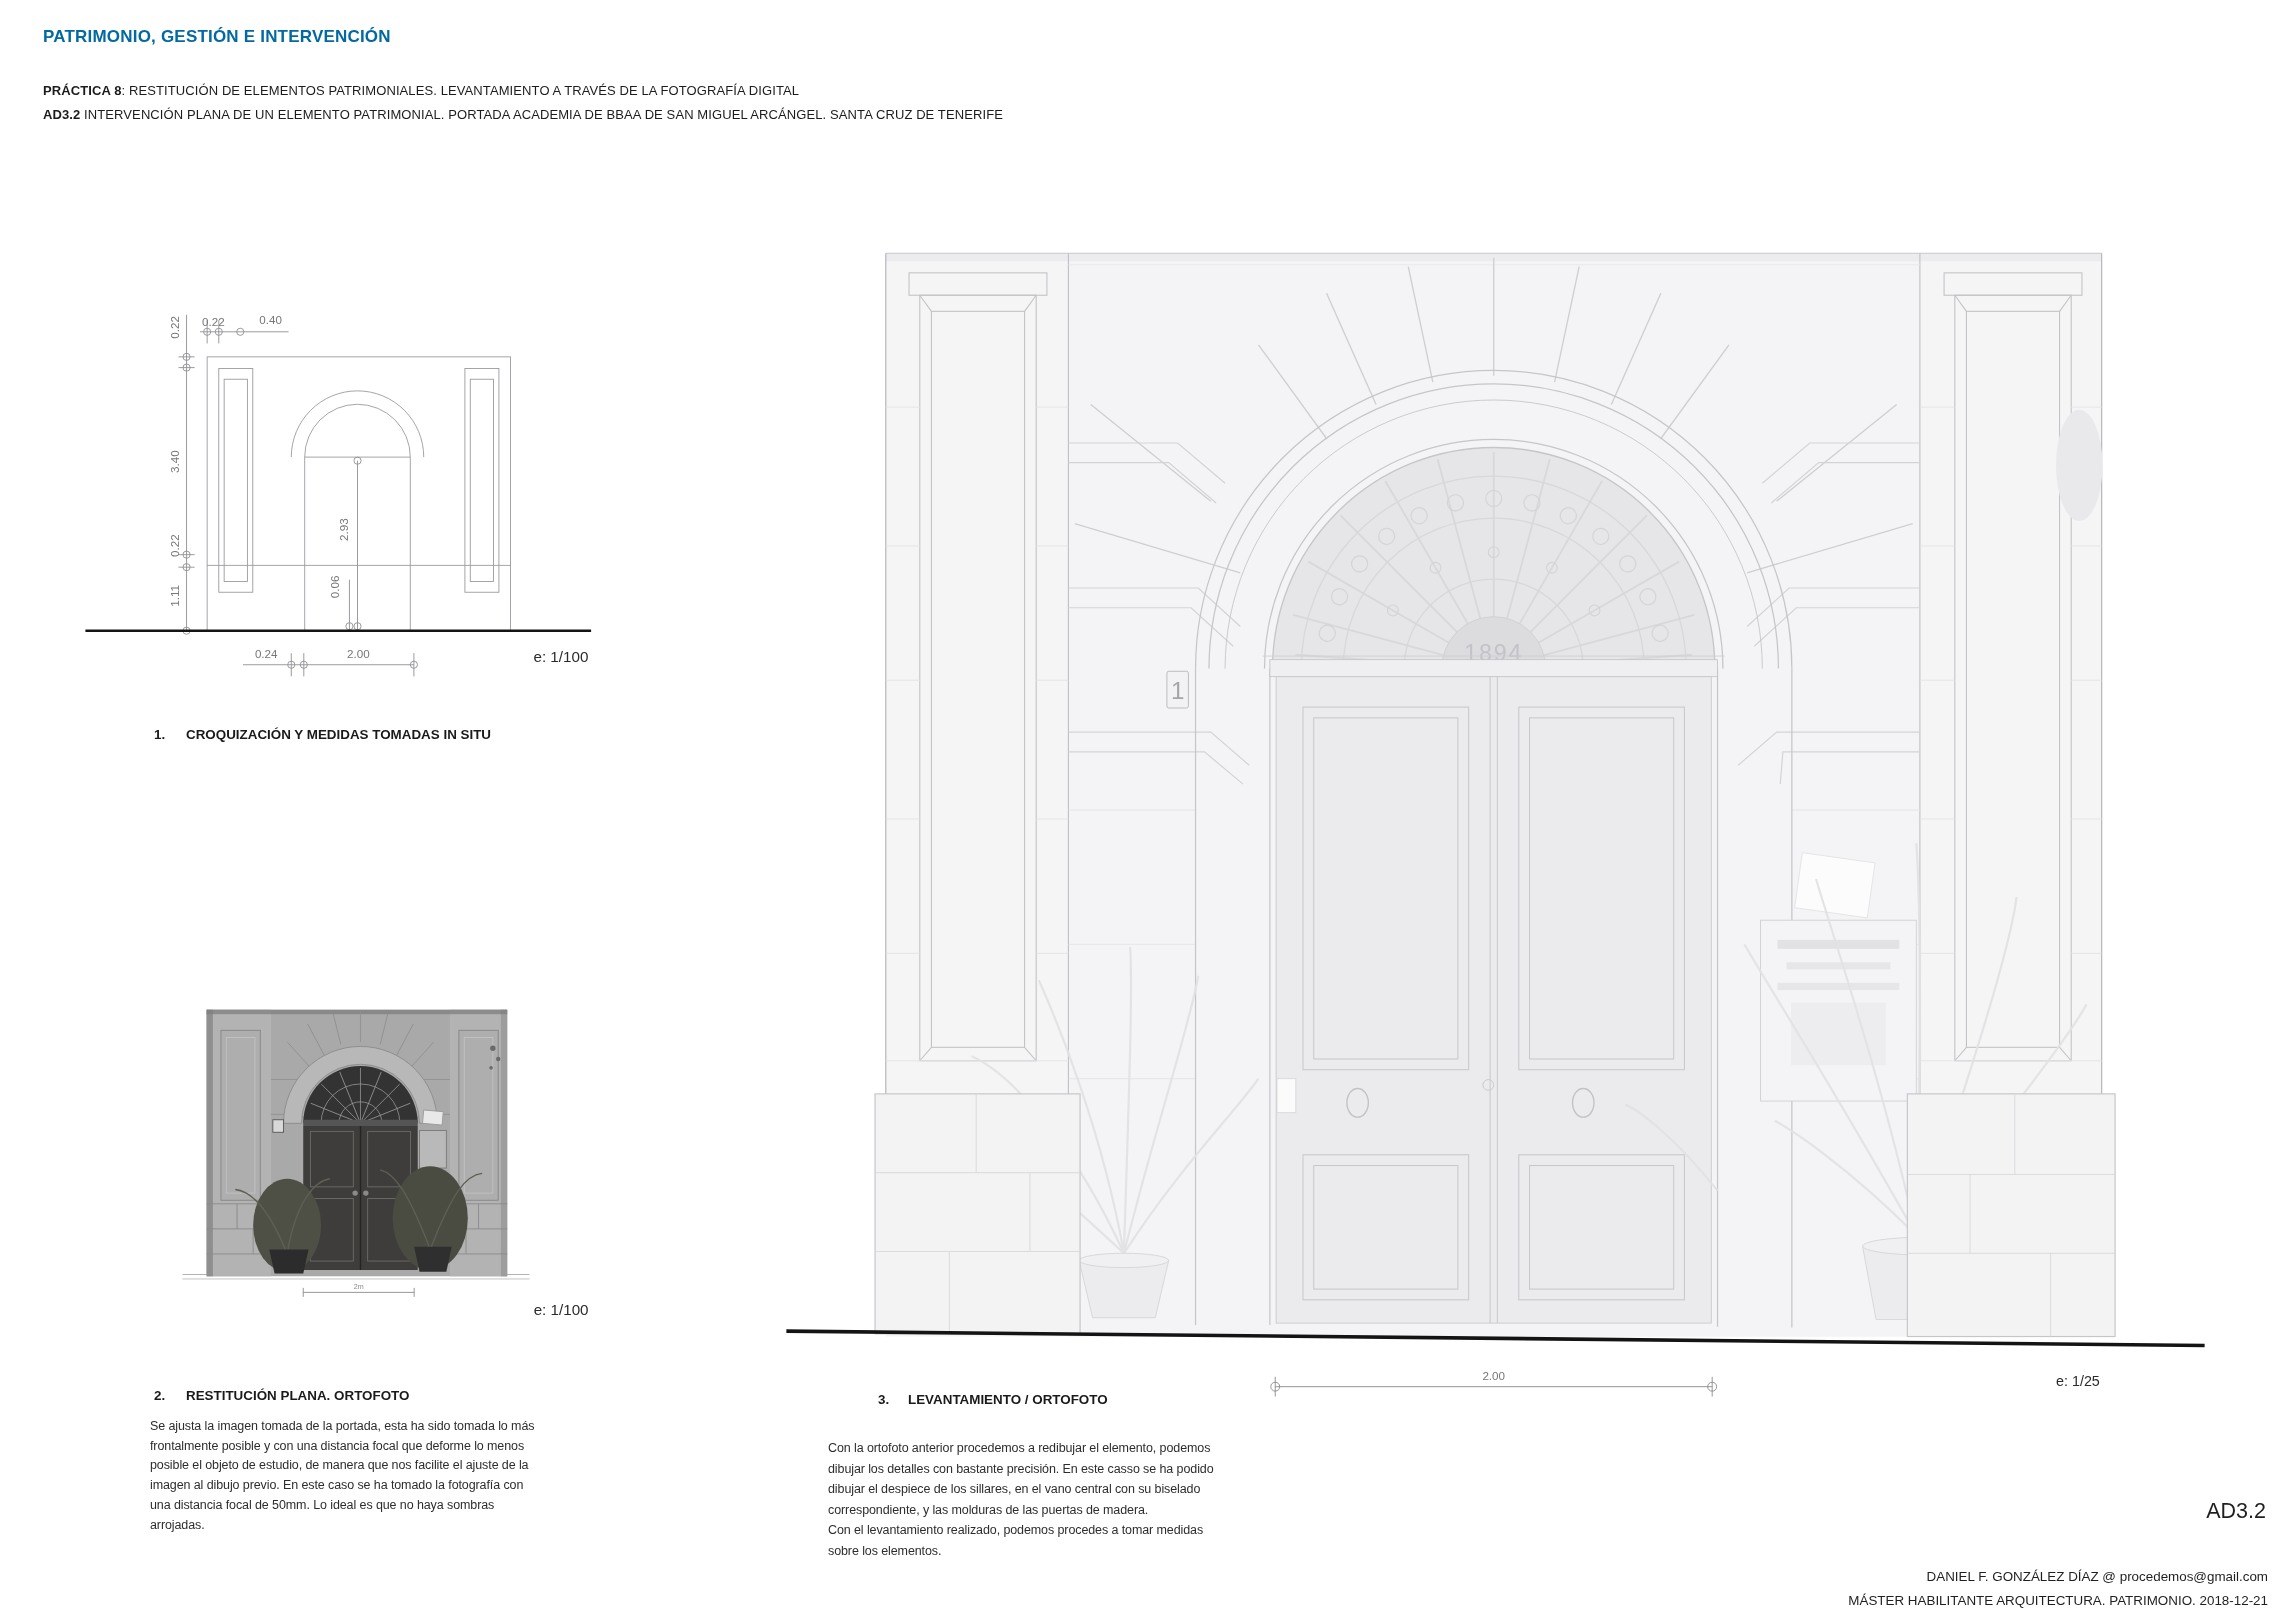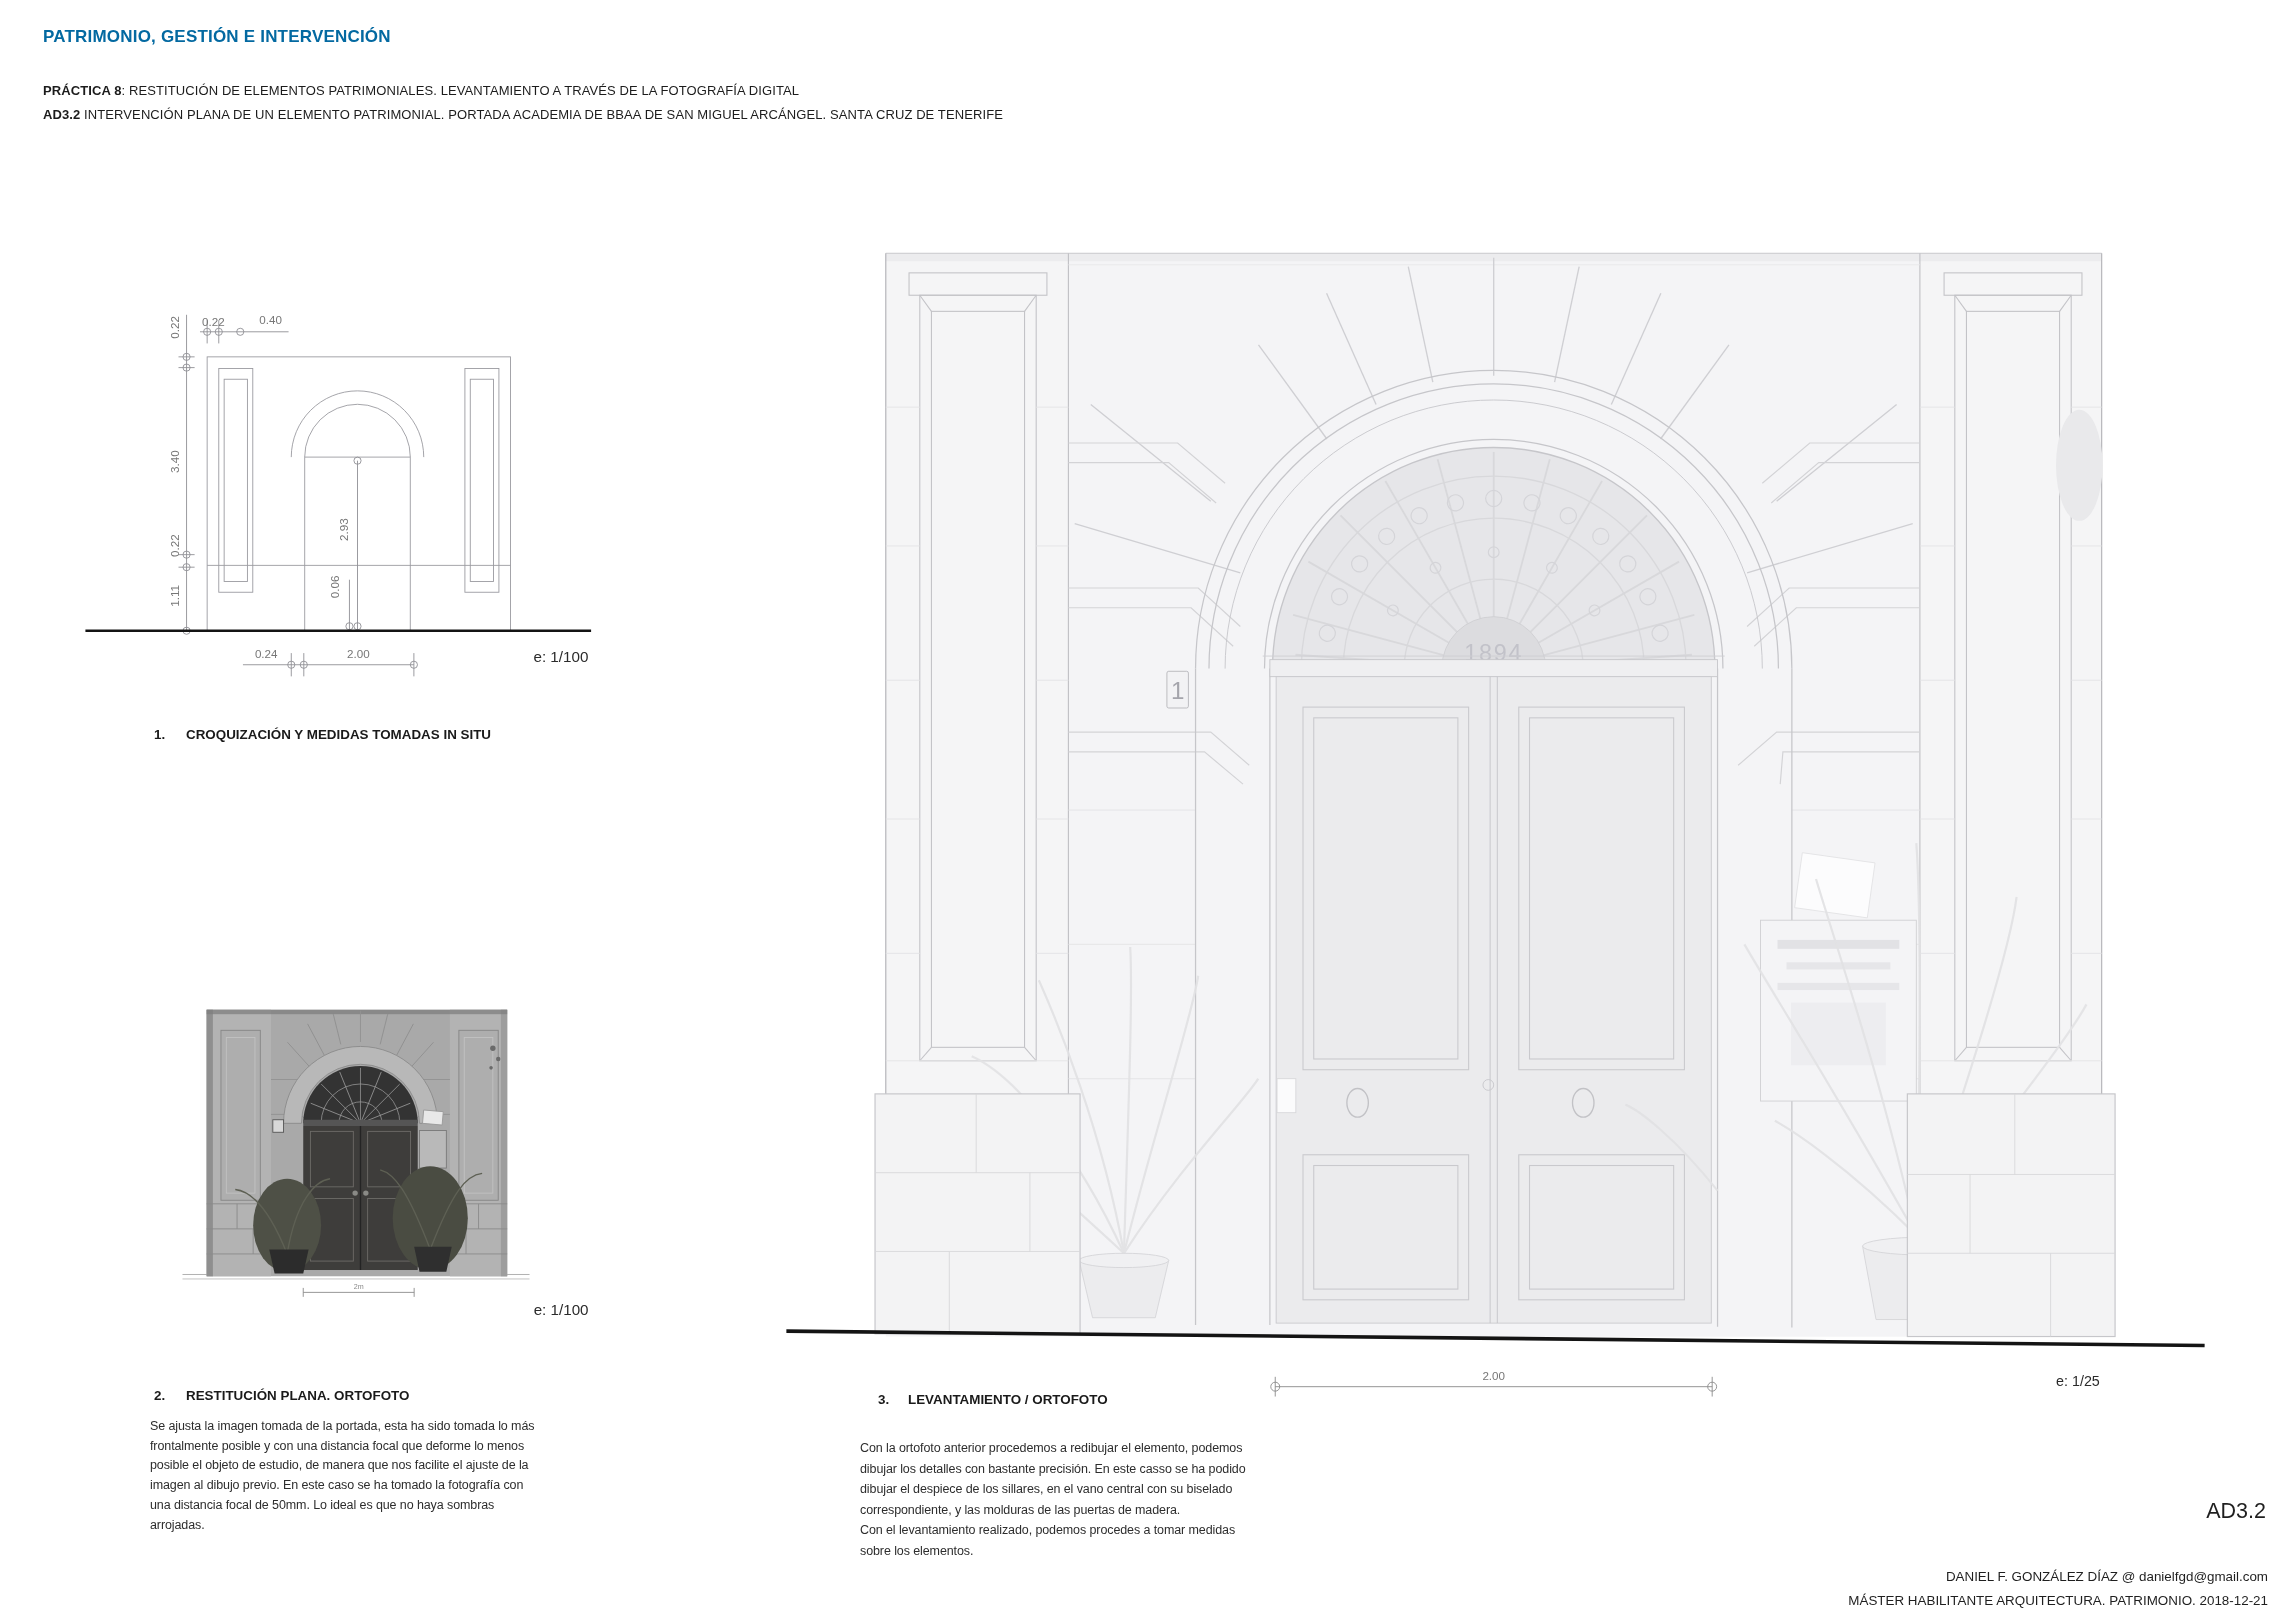--- a/index.html
+++ b/index.html
@@ -467,27 +467,27 @@
         <line x1="1912" y1="1538" x2="1912" y2="1560"></line>
     </g>
     <text x="1668" y="1542" text-anchor="middle" class="dimtxt" fill="#666">2.00</text>
     <text x="2345" y="1548" text-anchor="end" class="scaletxt25">e: 1/25</text>
   </svg>
 
   <div class="abs sec-head" style="left:878px;top:1392px;width:466px;">
     <span class="sec-num" style="width:30px;">3.</span>
     <span>LEVANTAMIENTO / ORTOFOTO</span>
   </div>
-  <div class="abs para para3" style="left:860px;top:1438px;width:421px;">Con la ortofoto anterior procedemos a redibujar el elemento, podemos
+  <div class="abs para para3" style="left:828px;top:1438px;width:421px;">Con la ortofoto anterior procedemos a redibujar el elemento, podemos
 dibujar los detalles con bastante precisión. En este casso se ha podido
 dibujar el despiece de los sillares, en el vano central con su biselado
 correspondiente, y las molduras de las puertas de madera.
 Con el levantamiento realizado, podemos procedes a tomar medidas
 sobre  los elementos.</div>
 
   <div class="abs footer-code" style="right:27px;top:1499px;">AD3.2</div>
   <div class="abs footer-line" style="right:25px;top:1565px;">
-    <div>DANIEL F. GONZÁLEZ DÍAZ @ danielfgd@gmail.com</div>
+    <div>DANIEL F. GONZÁLEZ DÍAZ @ procedemos@gmail.com</div>
     <div>MÁSTER HABILITANTE ARQUITECTURA. PATRIMONIO. 2018-12-21</div>
   </div>
 
 </div>
 
 
 </body></html>

